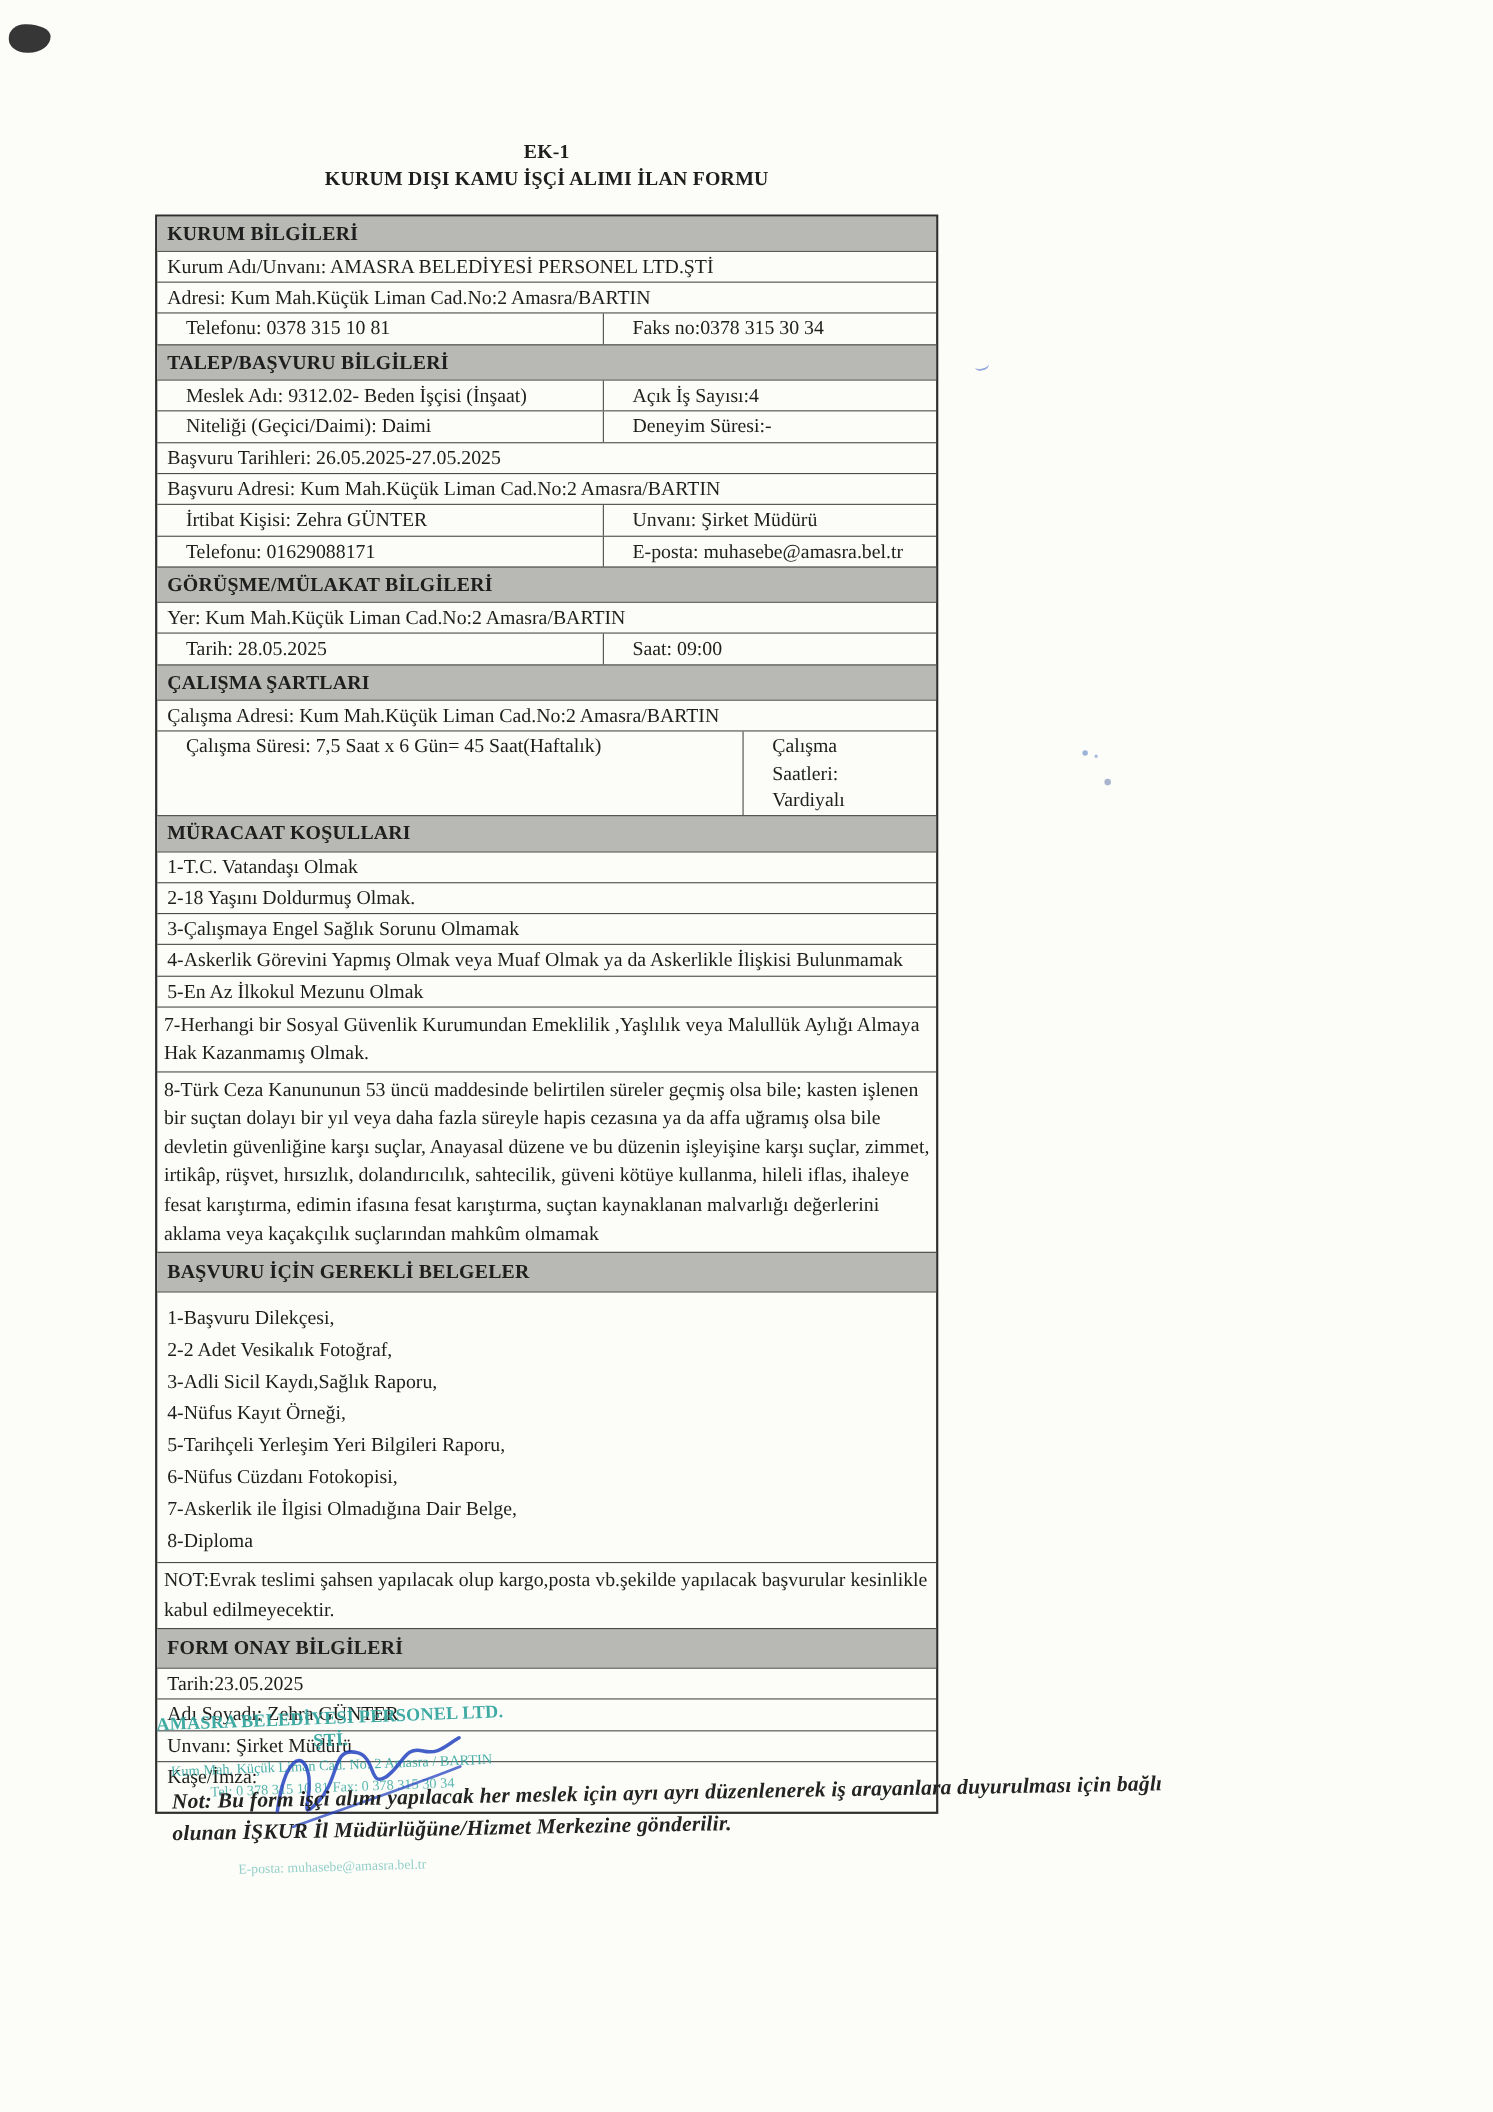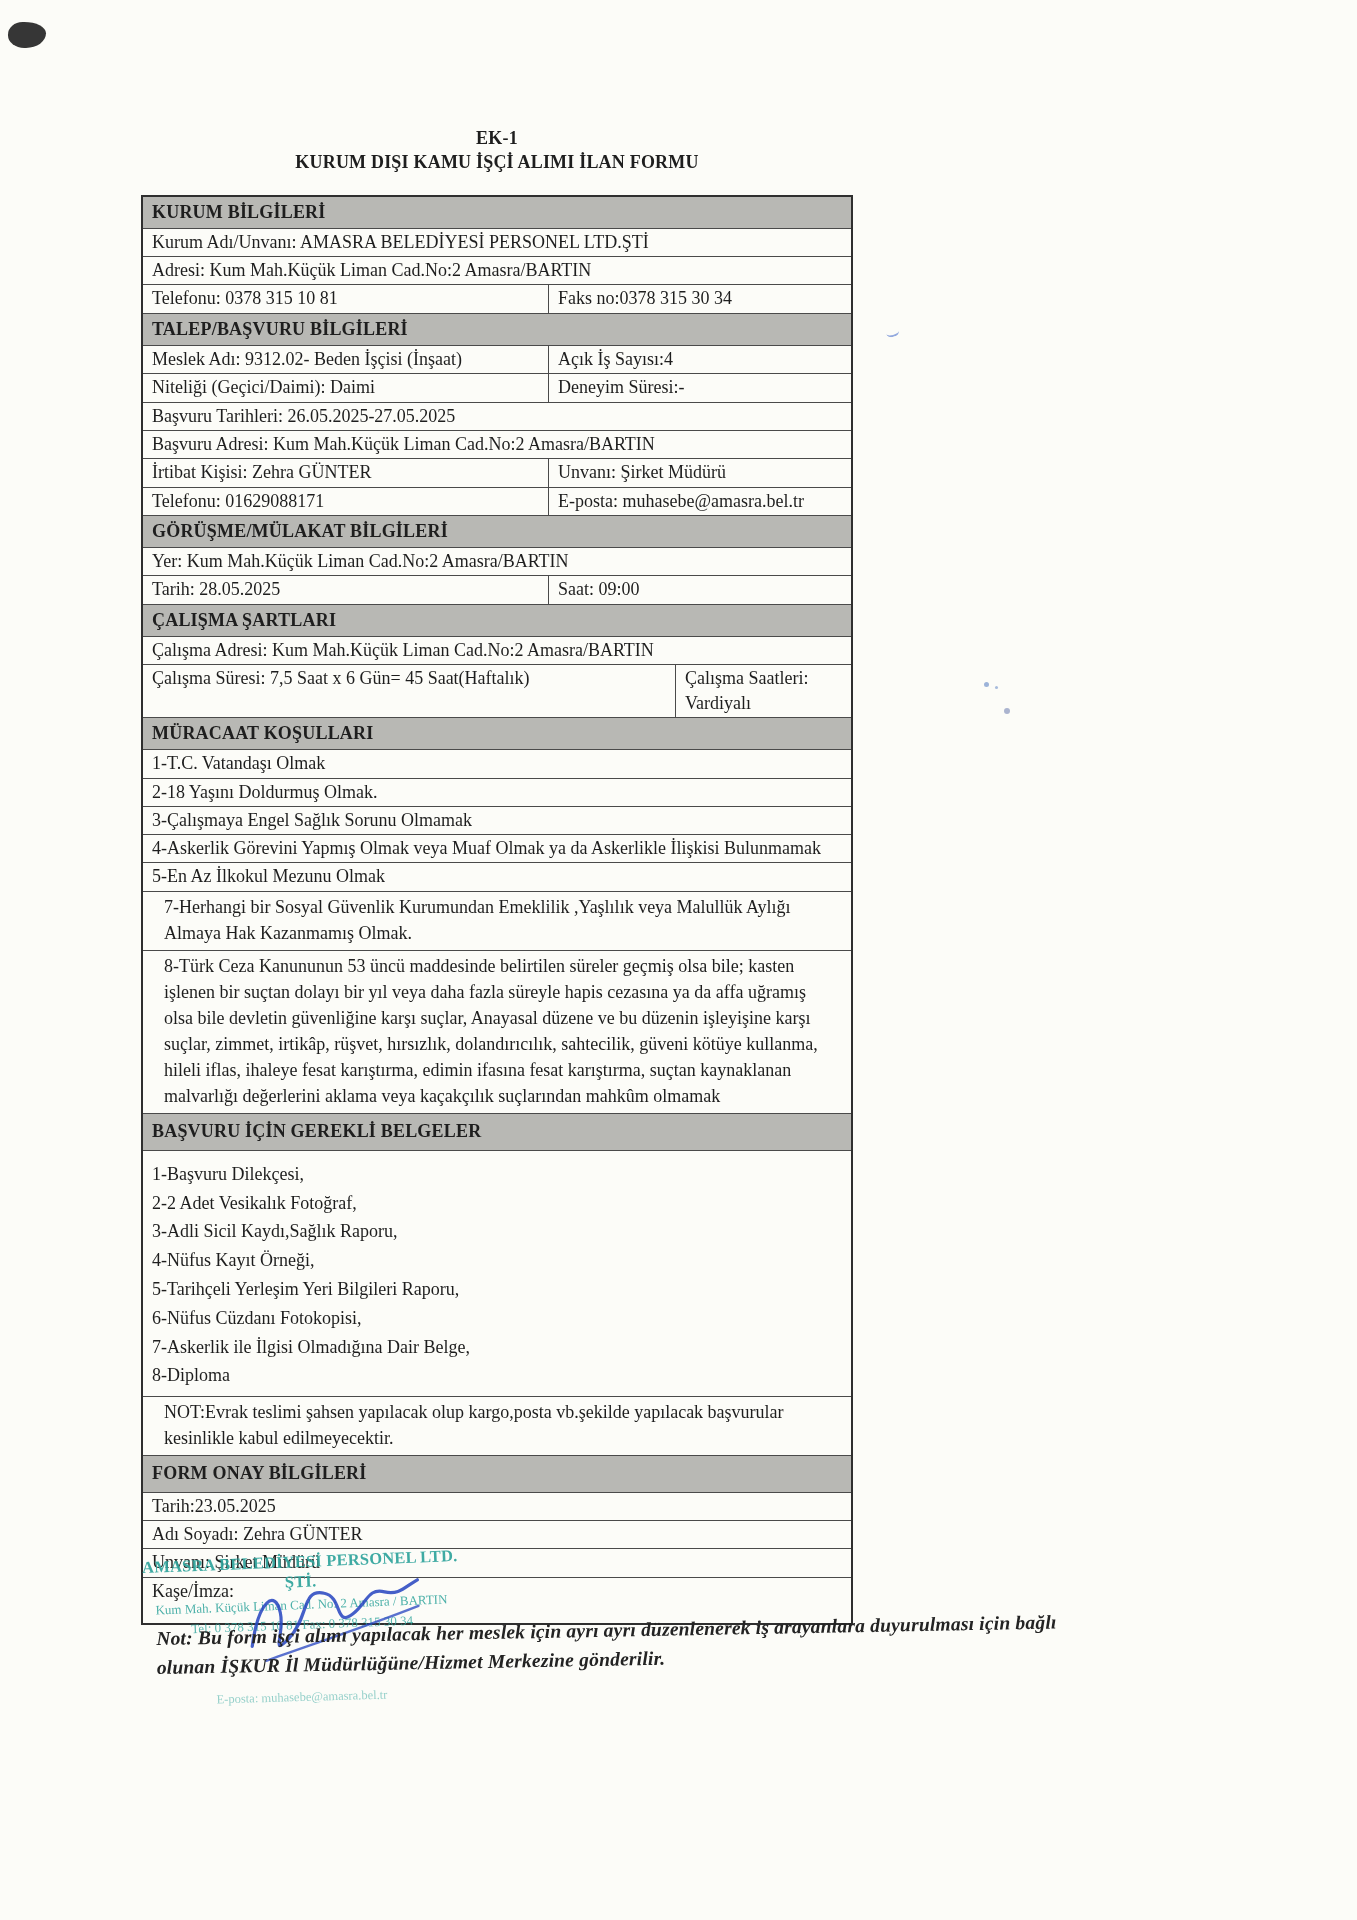--- a/index.html
+++ b/index.html
@@ -53,26 +53,26 @@
 
   .row.hdr {
     background: #b8b8b4;
     font-weight: bold;
     padding: 3px 9px 4px;
     letter-spacing: .2px;
   }
   .row.hdr.tall-hdr { padding: 5px 9px 6px; }
 
   .row.split { display: flex; padding: 0; }
-  .split > .cell { padding: 1px 9px 2px; }
+  .split > .cell { padding: 1px 26px 2px; }
   .split > .c-left { flex: 0 0 406px; border-right: 1px solid #4a4a4a; }
   .split > .c-left.wide { flex: 0 0 533px; }
   .split > .c-right { flex: 1; }
 
-  .row.para { line-height: 1.45; padding: 2px 21px 4px; }
+  .row.para { line-height: 1.45; padding: 2px 6px 4px; }
   .row.bold { font-weight: normal; }
   .row.list-cell { padding: 9px 9px 6px; }
   .belge-line { line-height: 1.6; }
   .row.kase { min-height: 46px; }
 
   
   .stamp {
     position: absolute; left: 136px; top: 1552px; width: 330px;
     text-align: center; transform: rotate(-2.2deg);
     color: #2fa49c;

